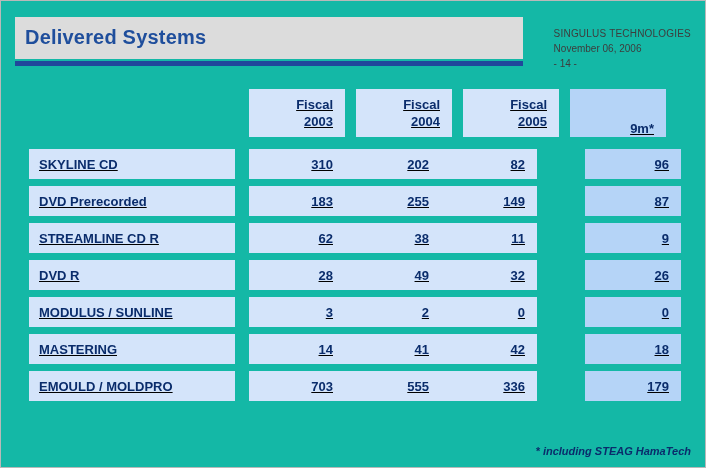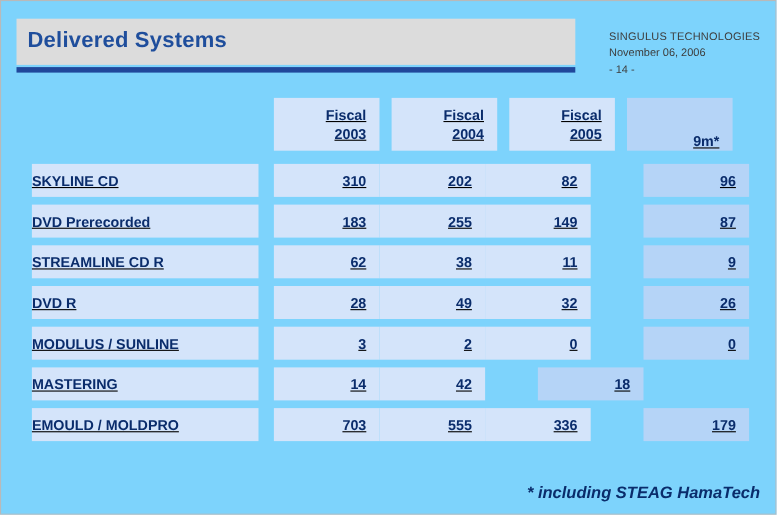--- a/index.html
+++ b/index.html
@@ -7,21 +7,21 @@
     margin: 0; padding: 0;
     width: 706px; height: 468px;
     background: #ffffff;
     font-family: "Liberation Sans", sans-serif;
     overflow: hidden;
   }
   .slide {
     position: relative;
     width: 706px;
     height: 468px;
-    background: #7dd3fc;
+    background: #14b8a6;
     border: 1px solid #b9b9b9;
   }
   
   .title-band {
     position: absolute;
     left: 14px;
     top: 16px;
     width: 508px;
     height: 42px;
     background: #dcdcdc;
@@ -65,21 +65,21 @@
     display: flex;
     align-items: stretch;
     margin-bottom: 7px;
   }
   .cell-label {
     width: 206px;
     height: 30px;
     background: #d4e4fa;
     display: flex;
     align-items: center;
-    padding-left: 0;
+    padding-left: 10px;
     font-size: 13px;
     font-weight: bold;
     color: #0a2c6b;
   }
   .gap { width: 14px; }
   .cell-num {
     width: 96px;
     height: 30px;
     background: #d4e4fa;
     display: flex;
@@ -107,21 +107,21 @@
     font-weight: bold;
     color: #0a2c6b;
     margin-right: 11px;
     line-height: 17px;
   }
   .cell-head.accent { background: #b5d4f7; margin-right: 0; justify-content: flex-end; }
   .footnote {
     position: absolute;
     right: 14px;
     bottom: 10px;
-    font-size: 15px;
+    font-size: 11px;
     font-weight: bold;
     font-style: italic;
     color: #0a2c6b;
   }
 </style>
 </head>
 <body>
 
 <div class="slide">
 
@@ -199,20 +199,21 @@
       <div class="cell-num">3</div>
       <div class="cell-num">2</div>
       <div class="cell-num">0</div>
       <div class="cell-num accent">0</div>
     </div>
 
     <div class="row">
       <div class="cell-label">MASTERING</div>
       <div class="gap"></div>
       <div class="cell-num">14</div>
+      <div class="cell-num">41</div>
       <div class="cell-num">42</div>
       <div class="cell-num accent">18</div>
     </div>
 
     <div class="row">
       <div class="cell-label">EMOULD / MOLDPRO</div>
       <div class="gap"></div>
       <div class="cell-num">703</div>
       <div class="cell-num">555</div>
       <div class="cell-num">336</div>

